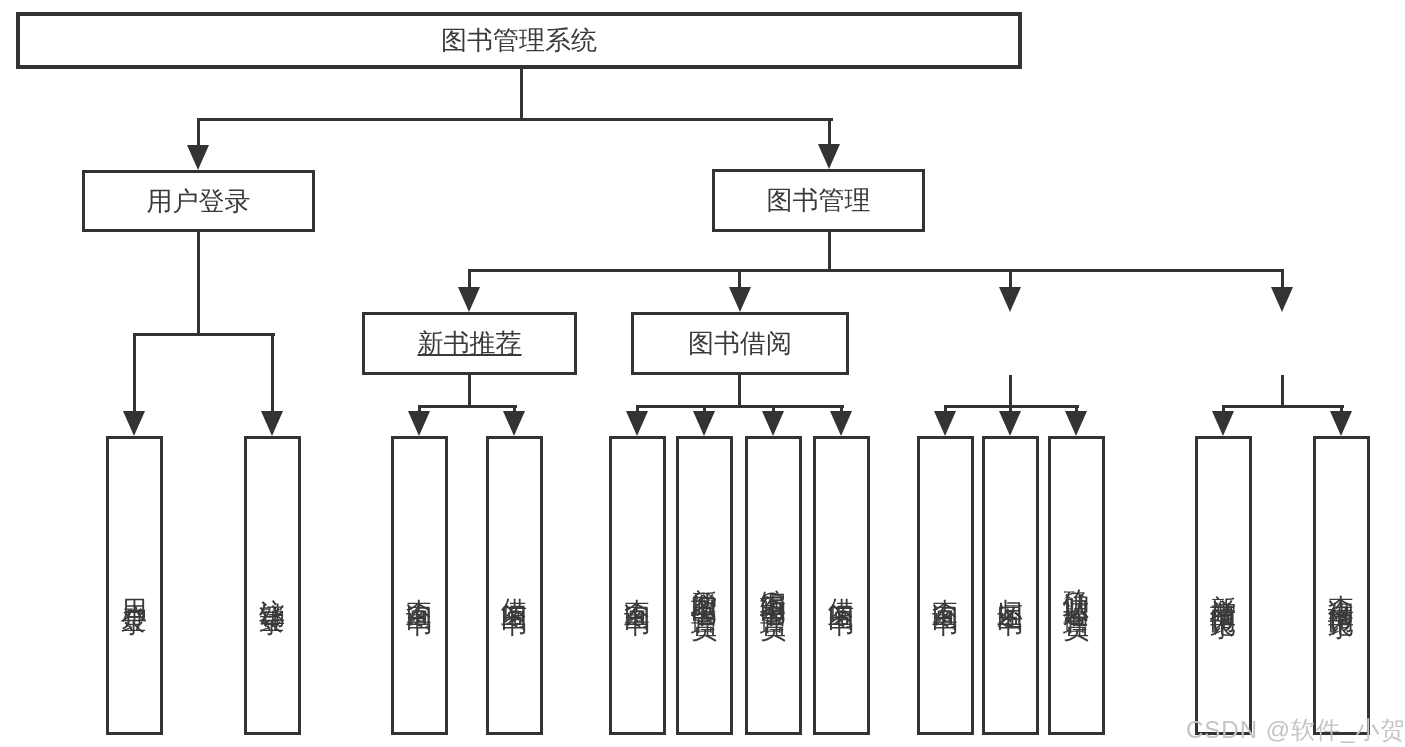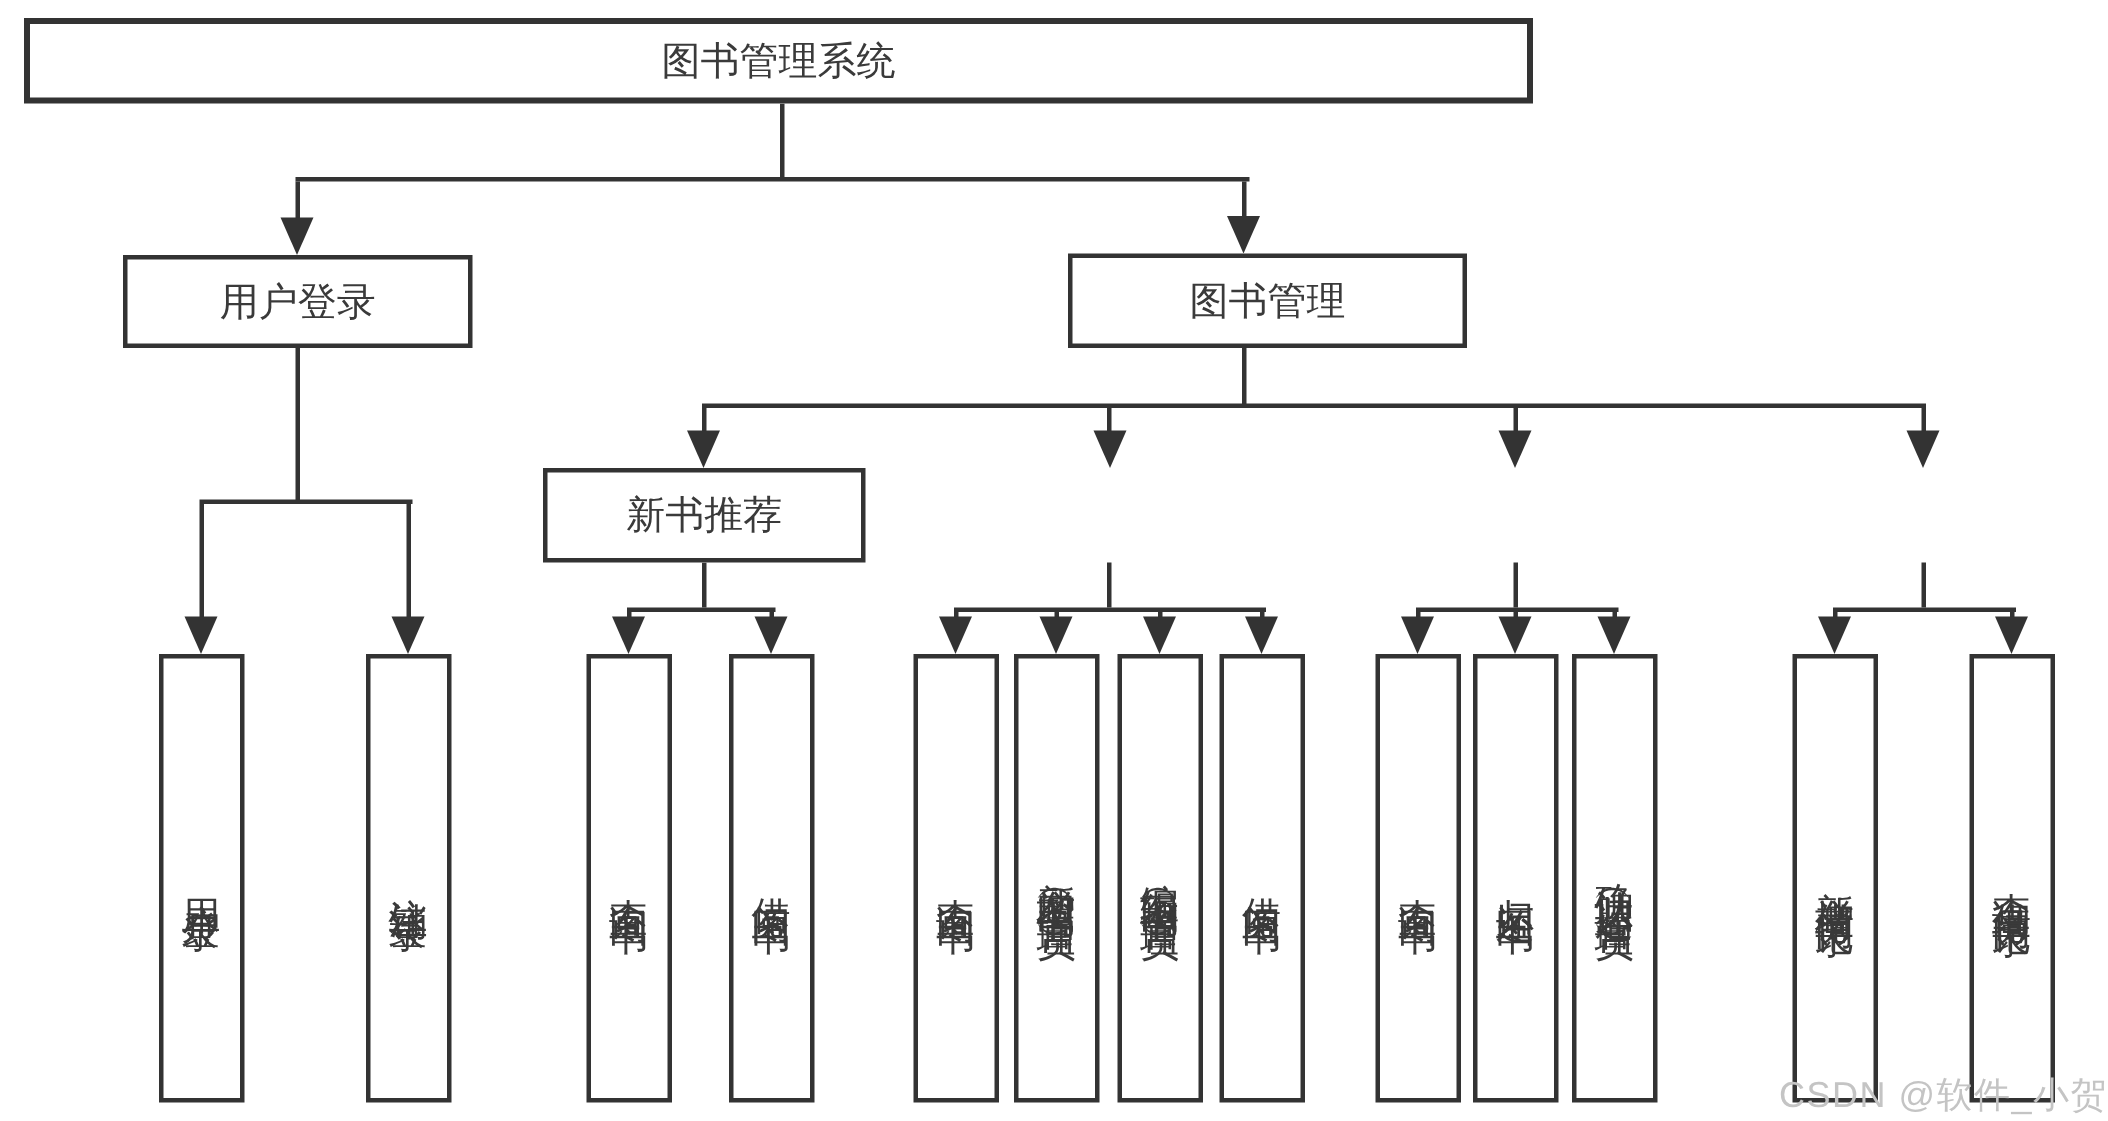--- a/index.html
+++ b/index.html
@@ -63,26 +63,29 @@
 
 <div class="canvas">
 
   <div class="node root" style="left:16px;top:12px;width:1006px;height:57px;">
     <span class="lbl">图书管理系统</span>
   </div>
 
   <div class="node" style="left:82px;top:170px;width:233px;height:62px;">
     <span class="lbl">用户登录</span>
   </div>
-  <div class="node" style="left:712px;top:169px;width:266px;height:63px;">
+  <div class="node" style="left:712px;top:169px;width:213px;height:63px;">
     <span class="lbl">图书管理</span>
   </div>
 
-  <div class="node" style="left:362px;top:312px;width:215px;height:63px;">
+  <div class="node" style="left:362px;top:312px;width:215px;height:63px;text-decoration:underline;">
     <span class="lbl">新书推荐</span>
+  </div>
+  <div class="node" style="left:631px;top:312px;width:218px;height:63px;">
+    <span class="lbl">图书借阅</span>
   </div>
 
   <div class="node leaf" style="left:106px;top:436px;width:57px;height:299px;">
     <span class="lbl">用户登录</span>
   </div>
   <div class="node leaf" style="left:244px;top:436px;width:57px;height:299px;">
     <span class="lbl">注销登录</span>
   </div>
 
   <div class="node leaf" style="left:391px;top:436px;width:57px;height:299px;">

